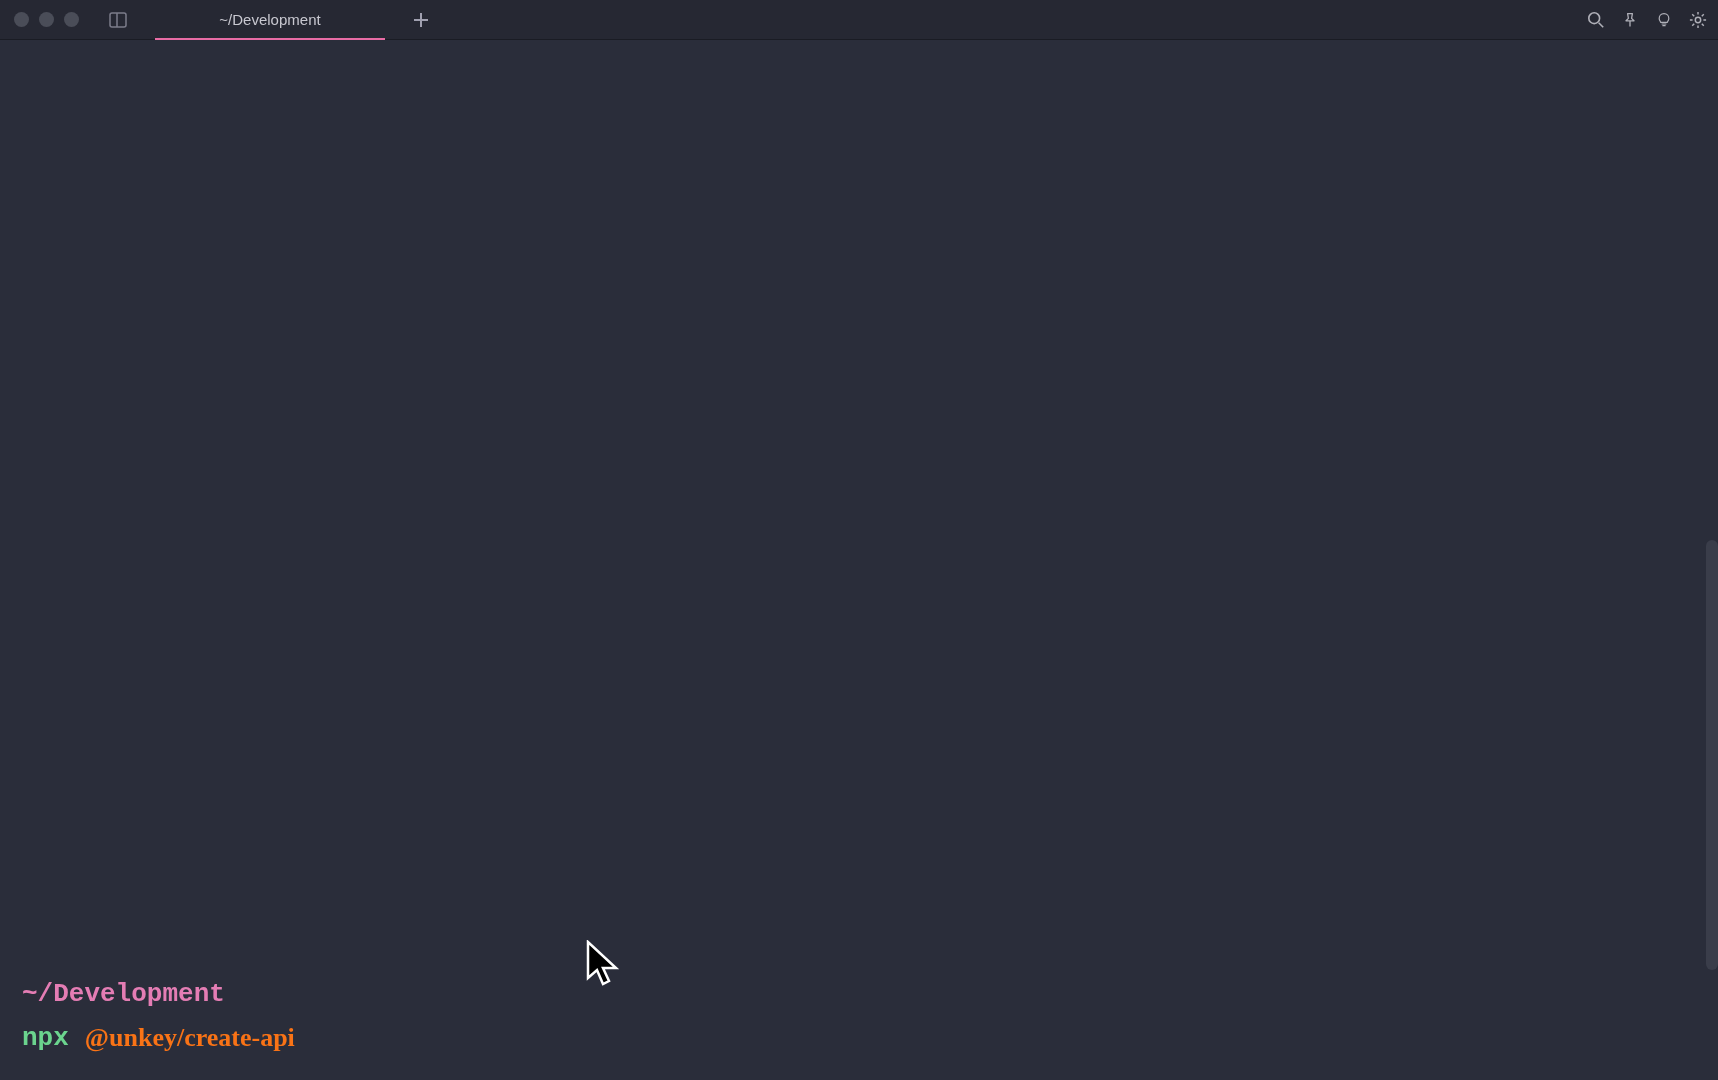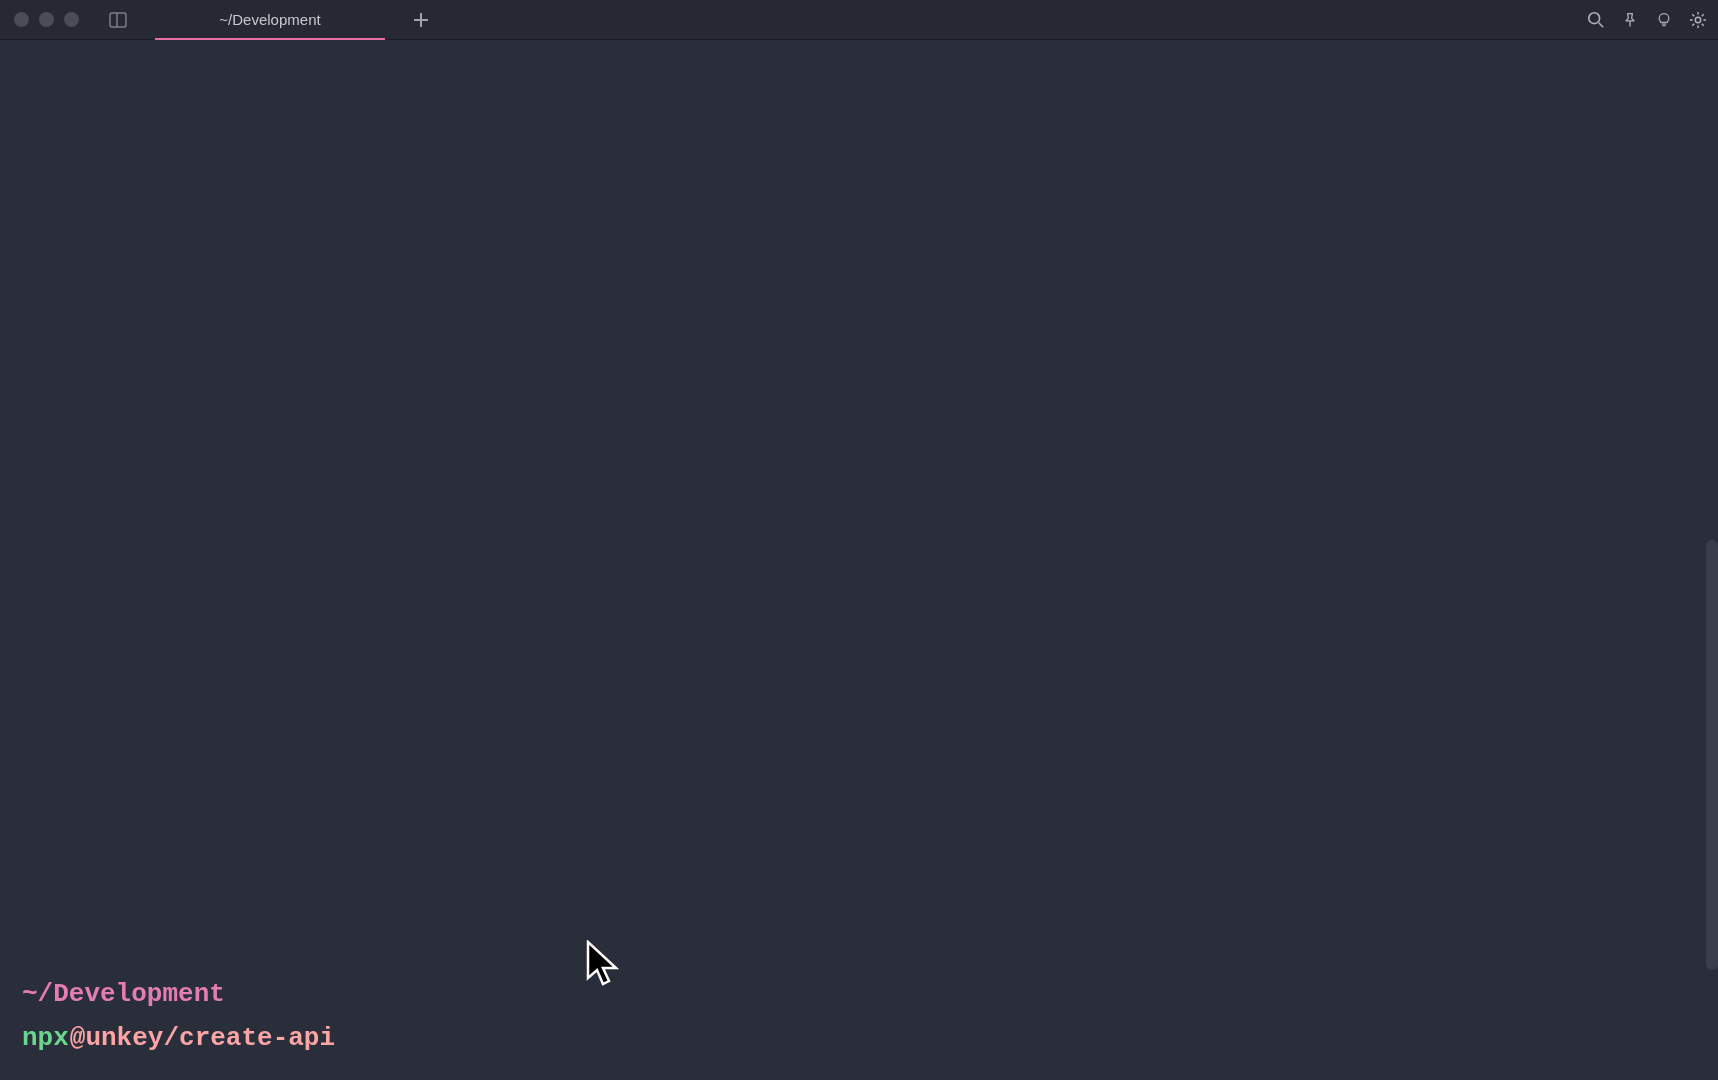--- a/index.html
+++ b/index.html
@@ -107,27 +107,28 @@
       font-family: "SF Mono", Menlo, Monaco, "Courier New", monospace;
       font-size: 26px;
       font-weight: 600;
       line-height: 1.7;
     }
     .prompt-path {
       color: #e47db4;
     }
     .cmd-line {
       display: flex;
-      gap: 1px;
+      gap: 16px;
     }
     .cmd-exec {
       color: #6bd48e;
     }
     .cmd-args {
-      color: #fca5a5;
+      color: #f97316;
+      font-family: Liberation Serif, serif;
     }
     .scrollbar {
       position: absolute;
       right: 0;
       top: 500px;
       width: 12px;
       height: 430px;
       background: #3a3d4a;
       border-radius: 6px;
     }

